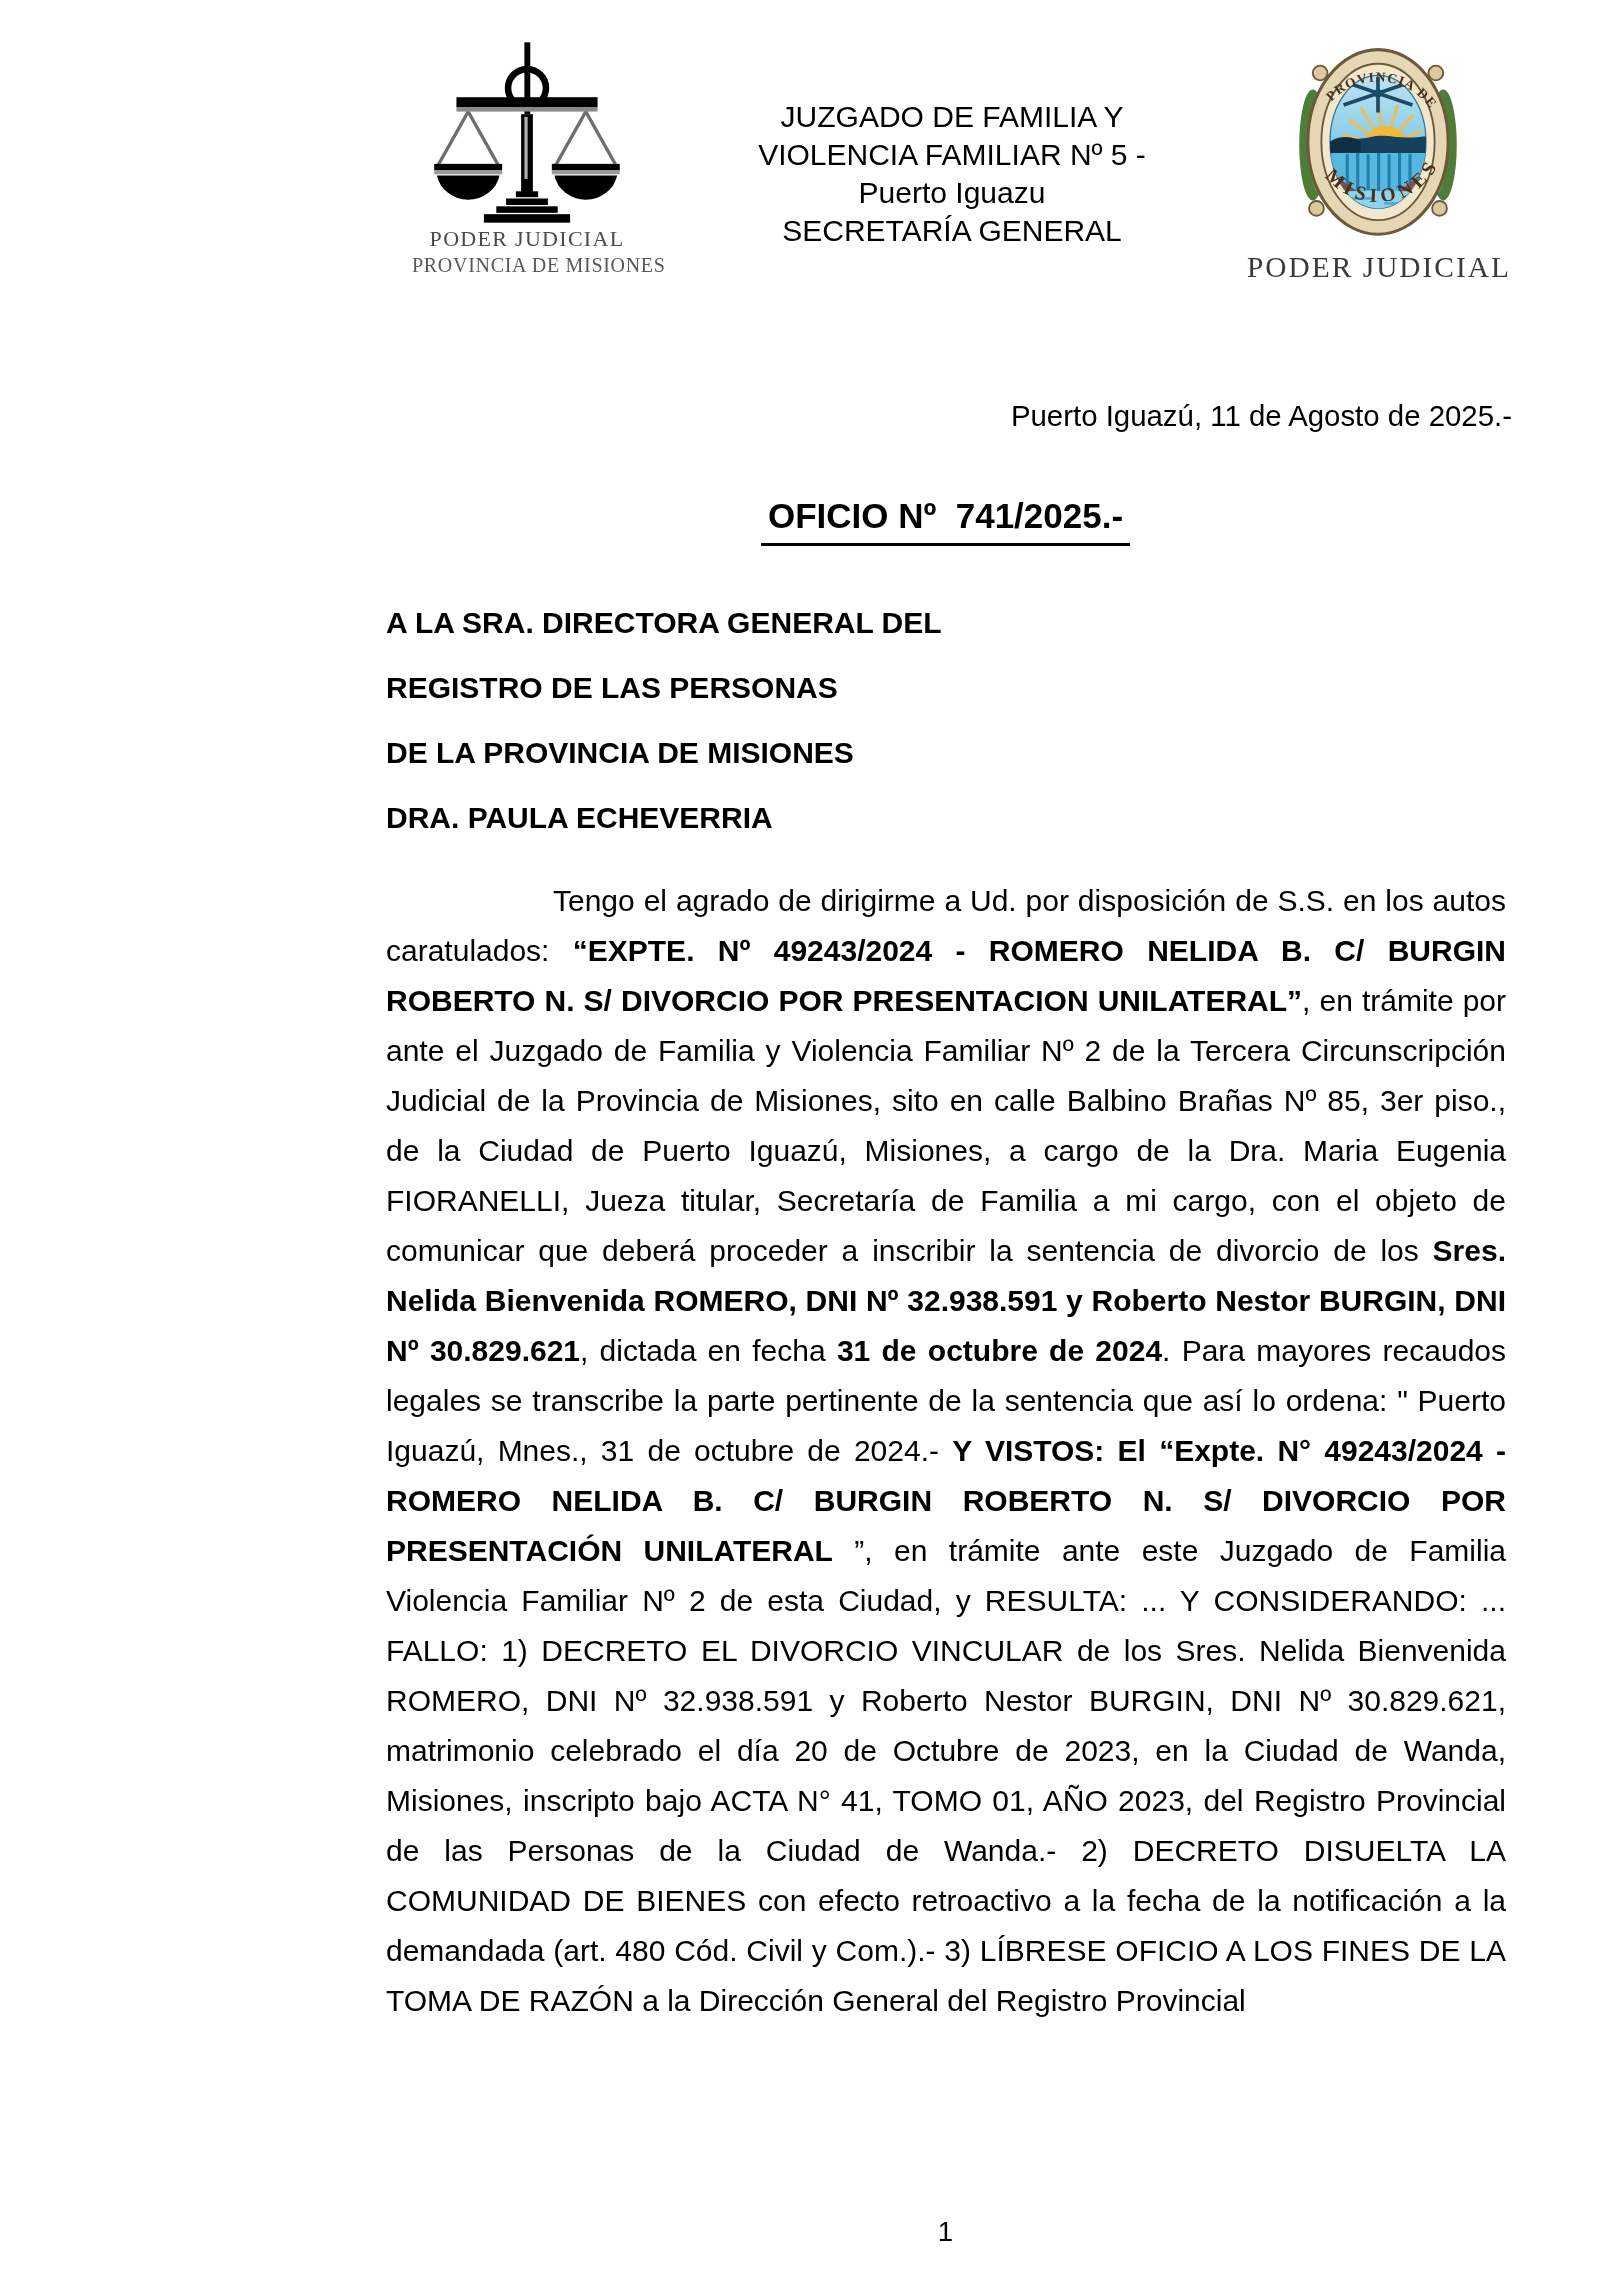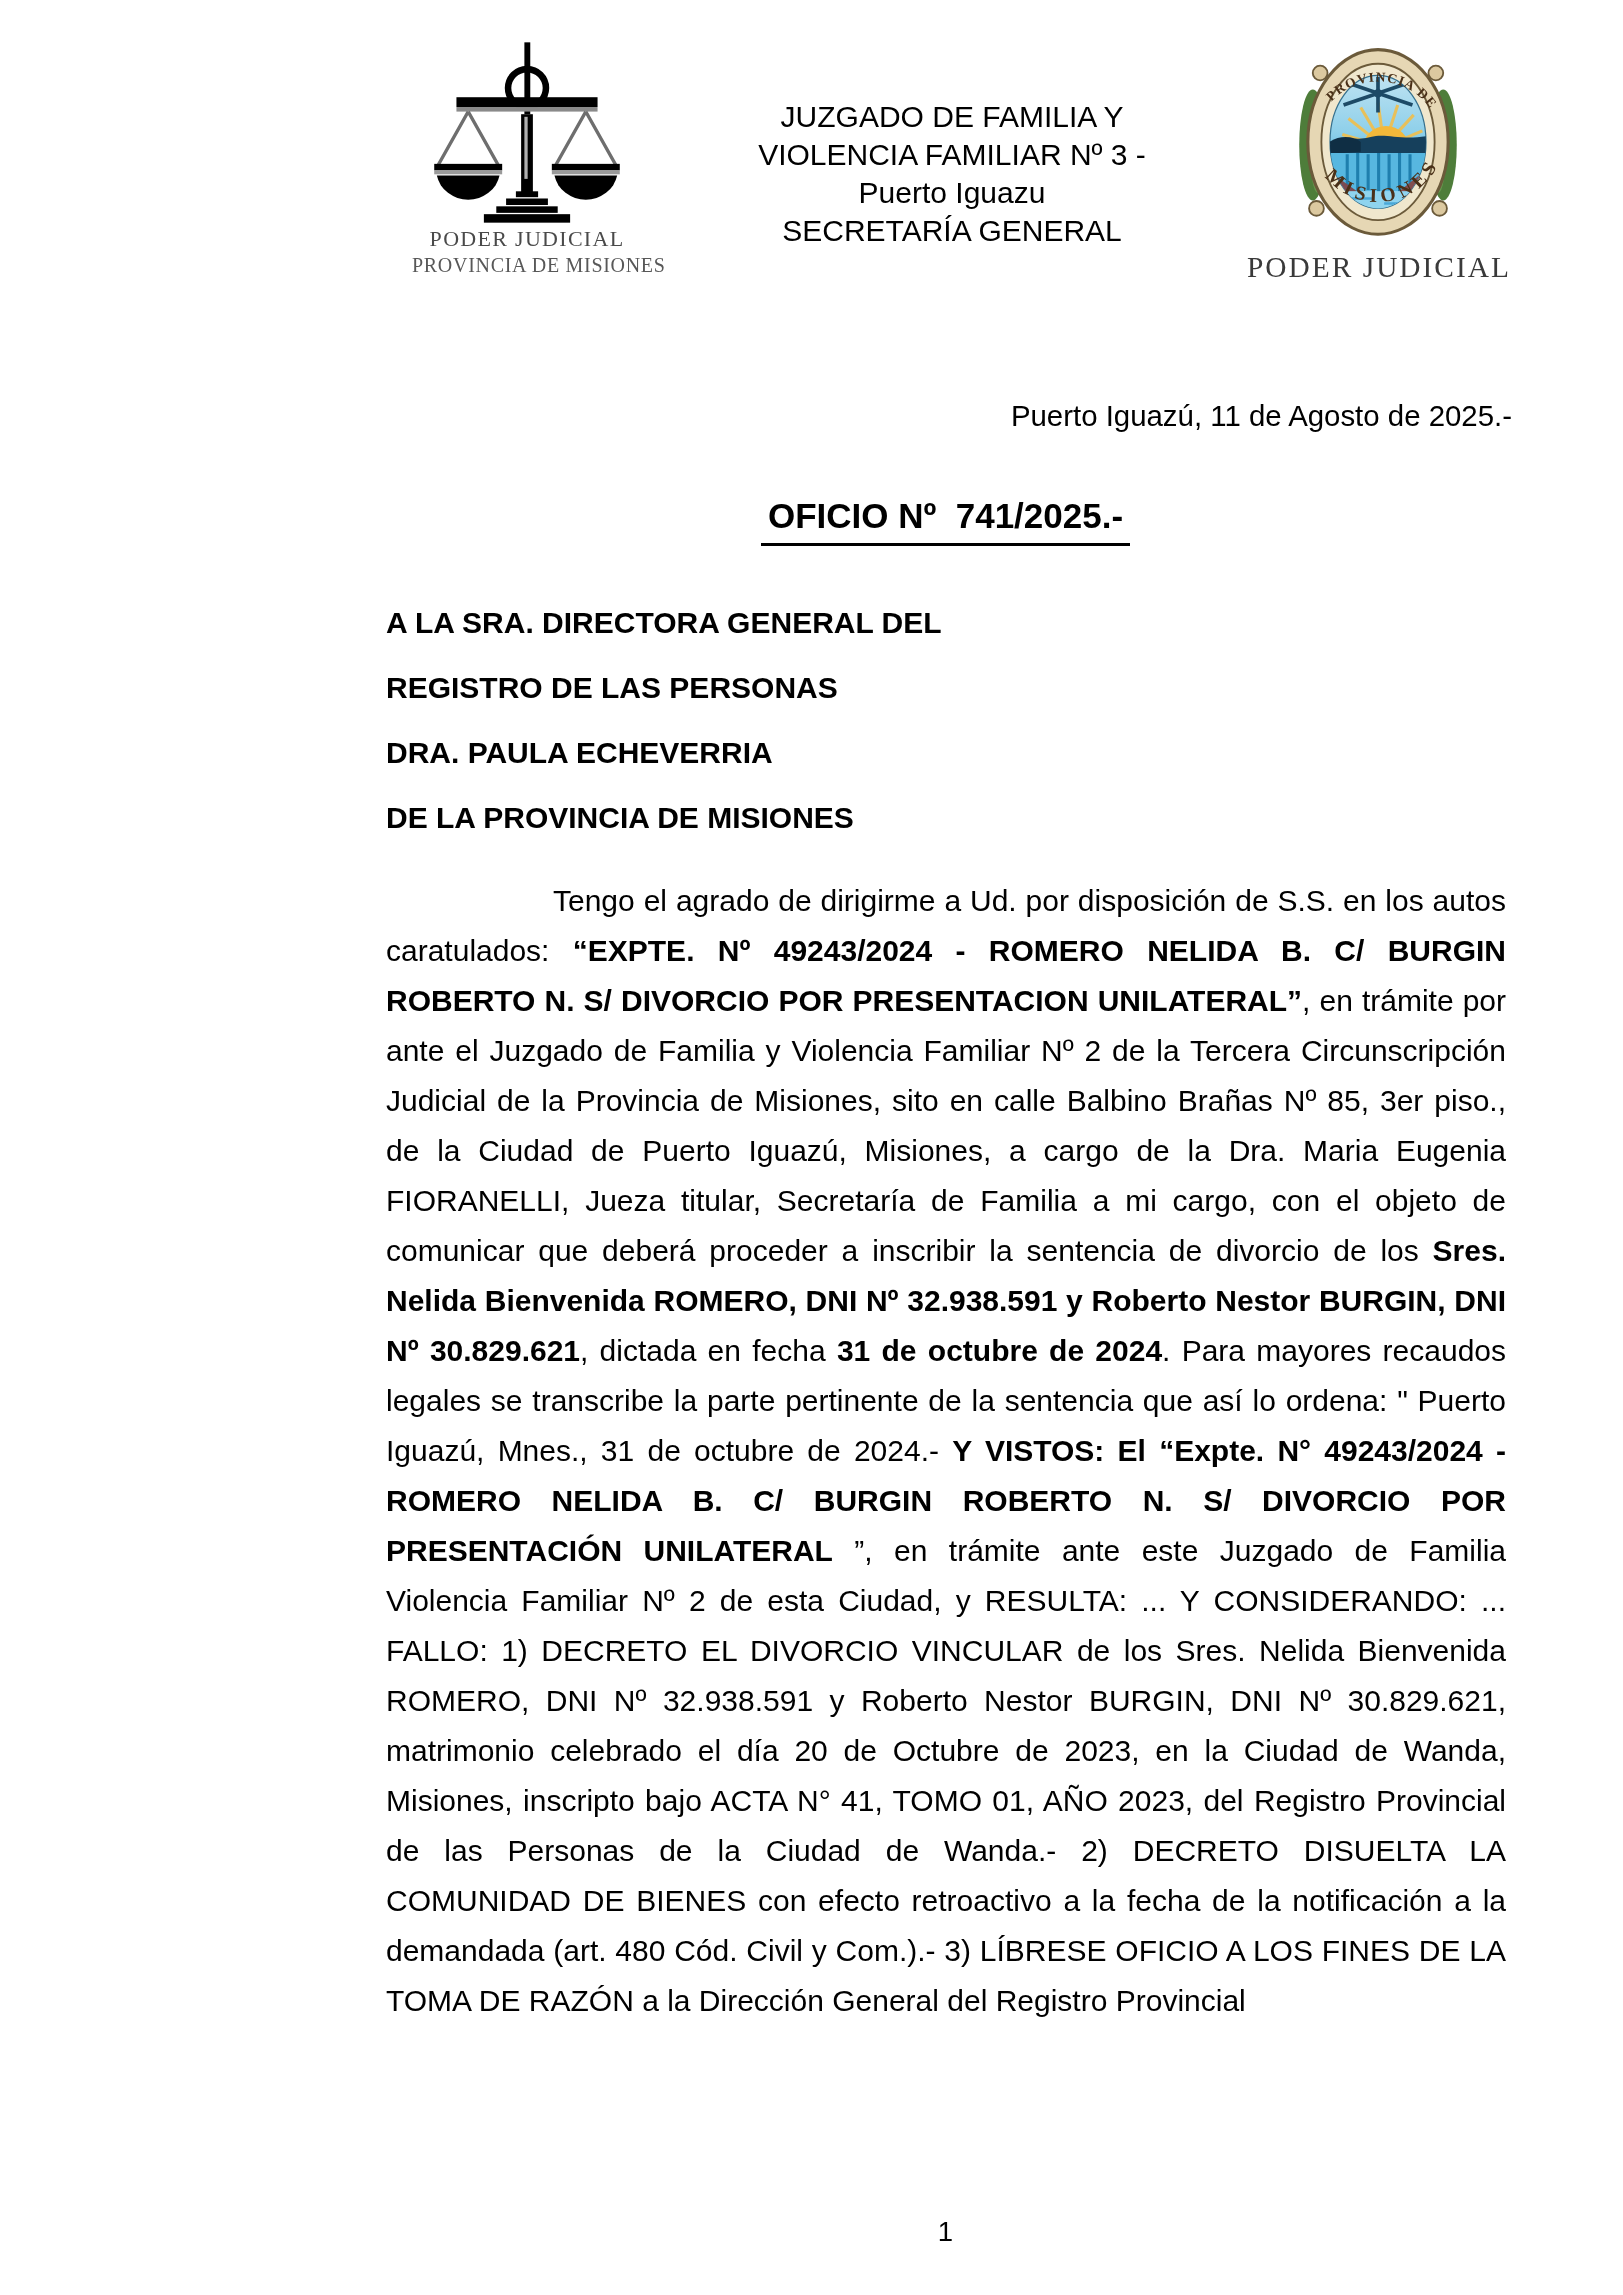--- a/index.html
+++ b/index.html
@@ -68,21 +68,21 @@
       <rect x="118" y="239" width="64" height="10" fill="#000"></rect>
       <rect x="103" y="251" width="94" height="10" fill="#000"></rect>
       <rect x="84" y="263" width="132" height="13" fill="#000"></rect>
     </svg>
     <div class="cap1">PODER JUDICIAL</div>
     <div class="cap2">PROVINCIA DE MISIONES</div>
   </div>
 
   <div class="court-title">
     <div>JUZGADO DE FAMILIA Y</div>
-    <div>VIOLENCIA FAMILIAR Nº 3 -</div>
+    <div>VIOLENCIA FAMILIAR Nº 5 -</div>
     <div>Puerto Iguazu</div>
     <div>SECRETARÍA GENERAL</div>
   </div>
 
   <div class="right-logo">
     <svg width="160" height="204" viewBox="0 0 260 330">
       <defs>
         <linearGradient id="skywater" x1="0" y1="0" x2="0" y2="1">
           <stop offset="0" stop-color="#bfe3f2"></stop>
           <stop offset="0.42" stop-color="#8fd0ea"></stop>
@@ -166,22 +166,22 @@
 
   <div class="date-line">Puerto Iguazú, 11 de Agosto de 2025.-</div>
 
   <div class="oficio-line">
     <span>OFICIO Nº  741/2025.-</span>
   </div>
 
   <div class="addressee">
     <div>A LA SRA. DIRECTORA GENERAL DEL</div>
     <div>REGISTRO DE LAS PERSONAS</div>
+    <div>DE LA PROVINCIA DE MISIONES</div>
     <div>DRA. PAULA ECHEVERRIA</div>
-    <div>DE LA PROVINCIA DE MISIONES</div>
   </div>
 
   <div class="body-text">
     <p><span>Tengo el agrado de dirigirme a Ud. por disposición de S.S. en los autos caratulados: </span><span class="seg-bold">“EXPTE. Nº 49243/2024 - ROMERO NELIDA B. C/ BURGIN ROBERTO N. S/ DIVORCIO POR PRESENTACION UNILATERAL”</span><span>, en trámite por ante el Juzgado de Familia y Violencia Familiar Nº 2 de la Tercera Circunscripción Judicial de la Provincia de Misiones, sito en calle Balbino Brañas Nº 85, 3er piso., de la Ciudad de Puerto Iguazú, Misiones, a cargo de la Dra. Maria Eugenia FIORANELLI, Jueza titular, Secretaría de Familia a mi cargo, con el objeto de comunicar que deberá proceder a inscribir la sentencia de divorcio de los </span><span class="seg-bold">Sres. Nelida Bienvenida ROMERO, DNI Nº 32.938.591 y Roberto Nestor BURGIN, DNI Nº 30.829.621</span><span>, dictada en fecha </span><span class="seg-bold">31 de octubre de 2024</span><span>. Para mayores recaudos legales se transcribe la parte pertinente de la sentencia que así lo ordena: " Puerto Iguazú, Mnes., 31 de octubre de 2024.- </span><span class="seg-bold">Y VISTOS: El “Expte. N° 49243/2024 - ROMERO NELIDA B. C/ BURGIN ROBERTO N. S/ DIVORCIO POR PRESENTACIÓN UNILATERAL</span><span> ”, en trámite ante este Juzgado de Familia Violencia Familiar Nº 2 de esta Ciudad, y RESULTA: ... Y CONSIDERANDO: ... FALLO: 1) DECRETO EL DIVORCIO VINCULAR de los Sres. Nelida Bienvenida ROMERO, DNI Nº 32.938.591 y Roberto Nestor BURGIN, DNI Nº 30.829.621, matrimonio celebrado el día 20 de Octubre de 2023, en la Ciudad de Wanda, Misiones, inscripto bajo ACTA N° 41, TOMO 01, AÑO 2023, del Registro Provincial de las Personas de la Ciudad de Wanda.- 2) DECRETO DISUELTA LA COMUNIDAD DE BIENES con efecto retroactivo a la fecha de la notificación a la demandada (art. 480 Cód. Civil y Com.).- 3) LÍBRESE OFICIO A LOS FINES DE LA TOMA DE RAZÓN a la Dirección General del Registro Provincial</span></p>
   </div>
 
   <div class="page-number">1</div>
 
 </div>
 

